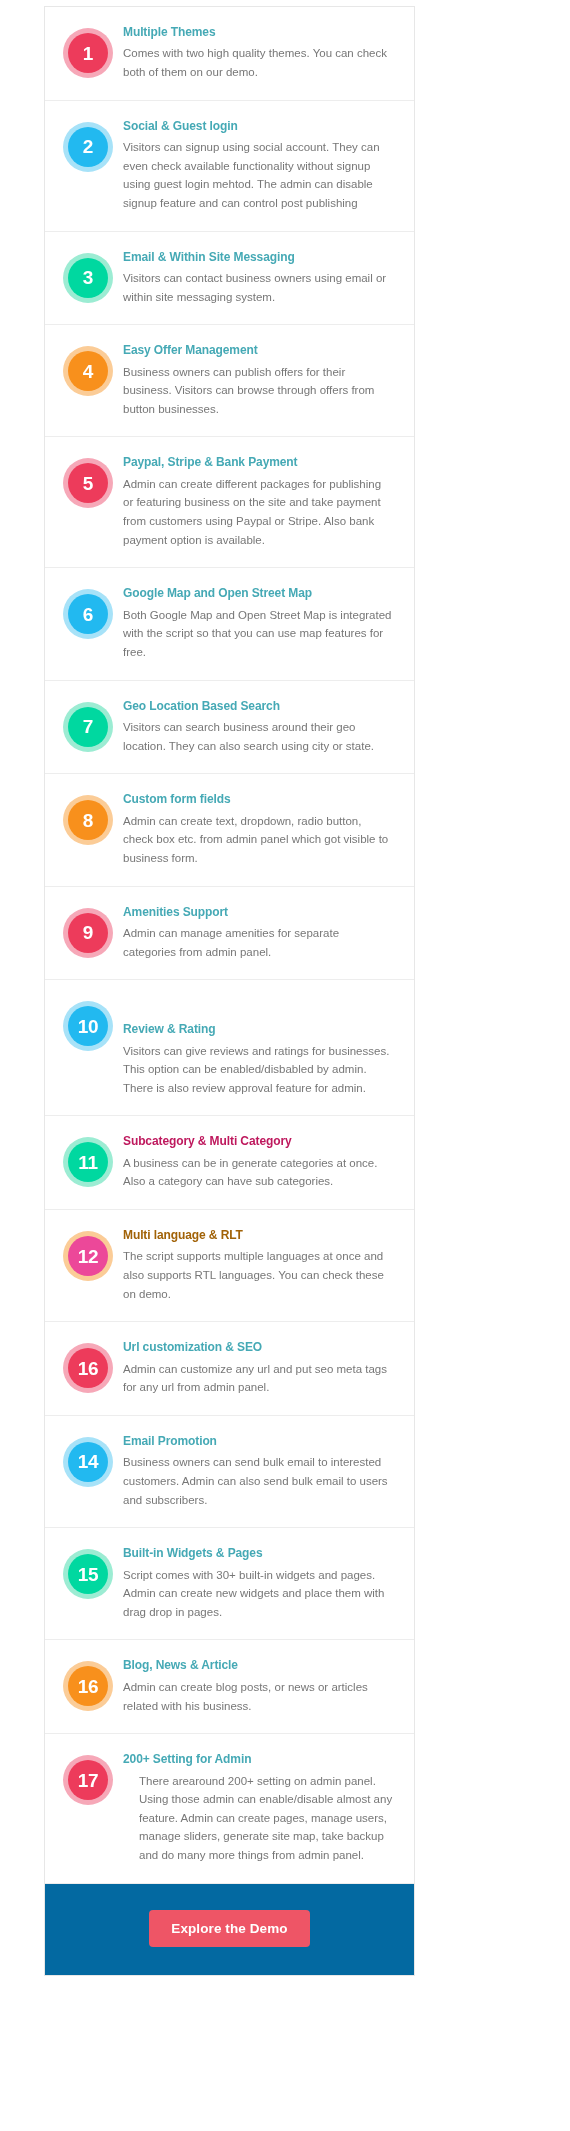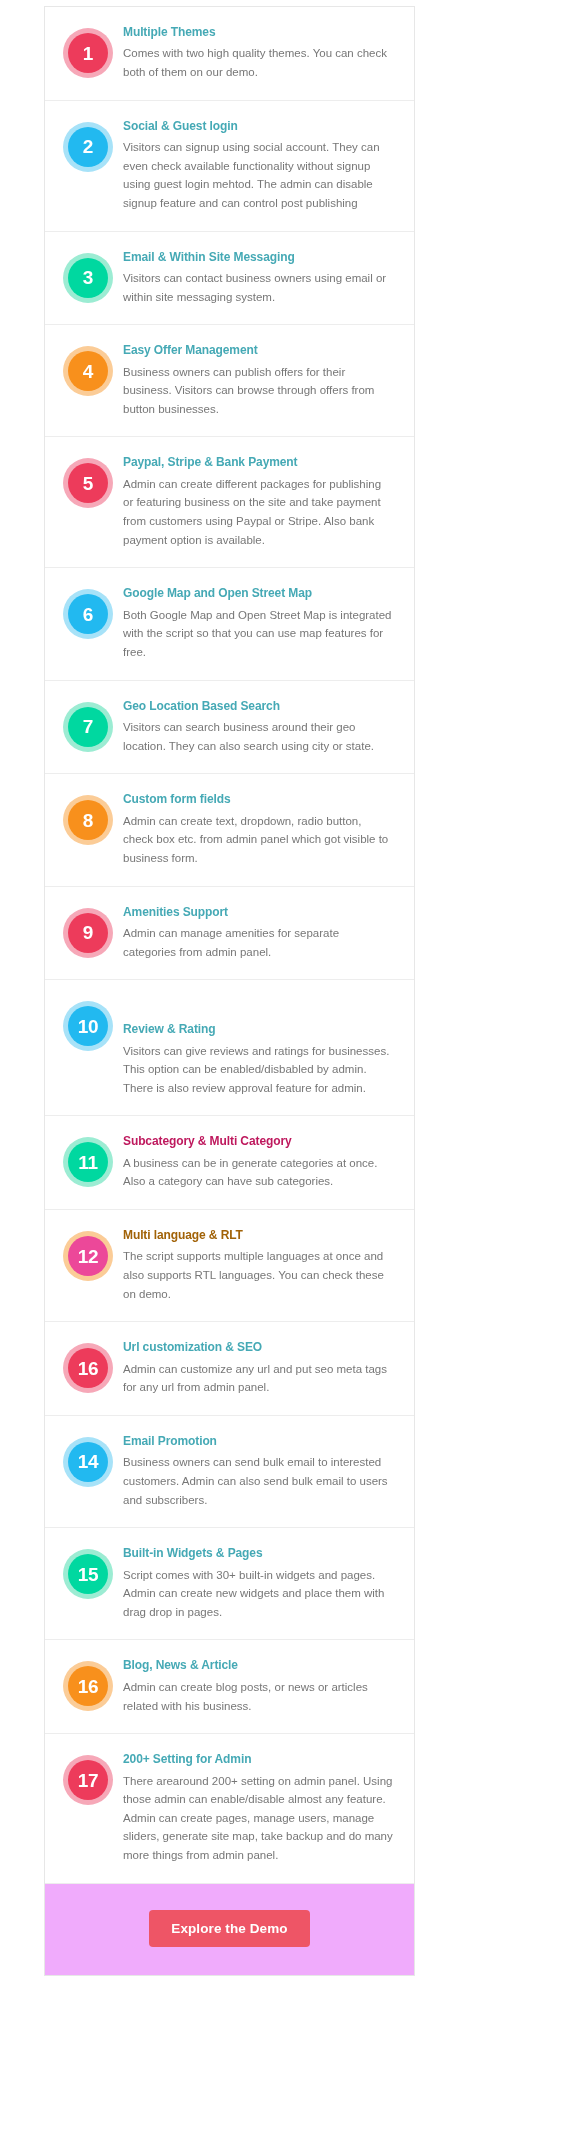--- a/index.html
+++ b/index.html
@@ -70,21 +70,21 @@
     color: #777777;
     font-size: 11.5px;
     line-height: 1.62;
     margin: 0;
   }
   .cta-row {
     display: flex;
     align-items: center;
     justify-content: center;
     padding: 26px 14px 28px 14px;
-    background: #f0abfc;
+    background: #0369a1;
   }
   .cta-button {
     background: #ee5566;
     color: #ffffff;
     border: none;
     border-radius: 4px;
     font-family: "Liberation Sans", sans-serif;
     font-size: 13.5px;
     font-weight: bold;
     padding: 11px 22px;
@@ -241,21 +241,21 @@
             <div class="feature-title" style="color: rgb(69, 169, 181);">Blog, News &amp; Article</div>
             <div class="feature-desc" style="color: rgb(119, 119, 119);">Admin can create blog posts, or news or articles related with his business.</div>
           </div>
         </div>
         <div class="feature-row">
           <div class="badge-wrap">
             <div class="badge" style="background: rgb(237, 59, 91); box-shadow: rgb(246, 168, 184) 0px 0px 0px 5px;">17</div>
           </div>
           <div class="feature-body">
             <div class="feature-title" style="color: rgb(69, 169, 181);">200+ Setting for Admin</div>
-            <div class="feature-desc" style="color: rgb(119, 119, 119);">There arearound 200+ setting on admin panel. Using those admin can enable/disable almost any feature. Admin can create pages, manage users, manage sliders, generate site map, take backup and do many more things from admin panel.</div>
+            <div class="feature-desc" style="color: rgb(119, 119, 119); margin-left: 16px;">There arearound 200+ setting on admin panel. Using those admin can enable/disable almost any feature. Admin can create pages, manage users, manage sliders, generate site map, take backup and do many more things from admin panel.</div>
           </div>
         </div>
       </div>
     <div class="cta-row">
       <button class="cta-button" style="background: rgb(238, 85, 102);">Explore the Demo</button>
     </div>
   </div>
 </div>
 
 </body></html>

